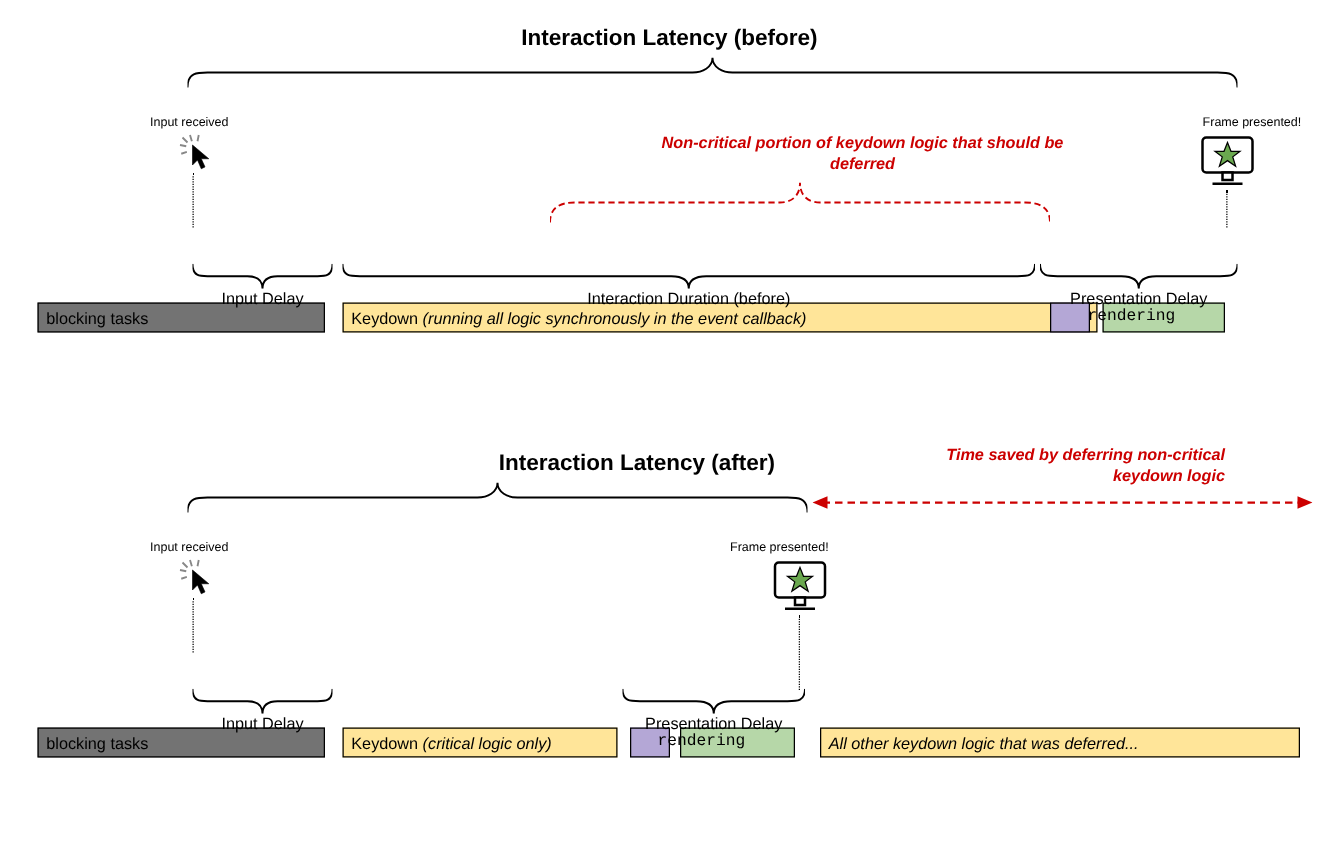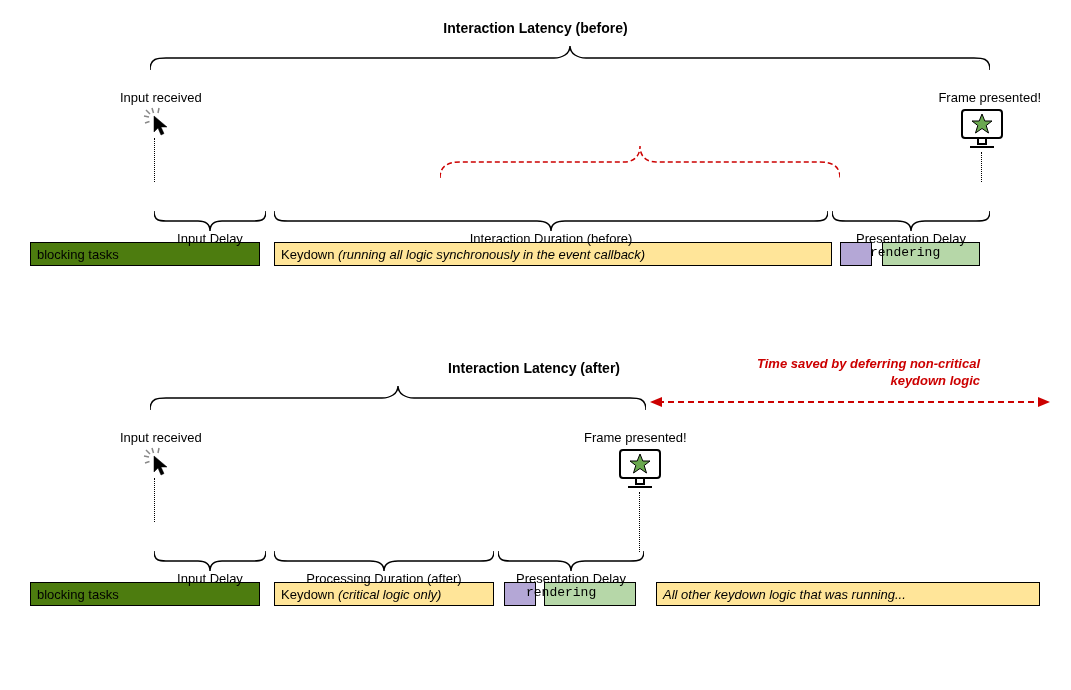--- a/index.html
+++ b/index.html
@@ -13,50 +13,50 @@
   .diagram {
     position: relative;
     width: 1031px;
     margin: 0 auto;
   }
   .section {
     position: relative;
   }
   .title {
     font-weight: bold;
-    font-size: 14px;
+    font-size: 18px;
     text-align: center;
     margin-bottom: 4px;
   }
   .top-brace {
     position: relative;
     height: 26px;
   }
   .top-brace svg { display:block; }
   .input-label {
-    font-size: 13px;
+    font-size: 10px;
   }
   .bar-row {
     position: relative;
     height: 26px;
     margin-top: 60px;
   }
   .bar {
     position: absolute;
     top: 0;
     height: 24px;
     border: 1px solid #000;
     font-size: 13px;
     display: flex;
     align-items: center;
     padding-left: 6px;
     white-space: nowrap;
     overflow: visible;
   }
-  .bar.grey { background: #4d7c0f; }
+  .bar.grey { background: #737373; }
   .bar.yellow { background: #ffe599; }
   .bar.purple { background: #b4a7d6; }
   .bar.green { background: #b6d7a8; }
   .bar .italic { font-style: italic; }
   .render-label {
     font-family: "Courier New", monospace;
     font-size: 13px;
     position: absolute;
   }
   .sub-brace-row {
@@ -126,32 +126,33 @@
     <div class="monitor-icon" style="left:938px; top:88px;">
       <svg width="48" height="44" viewBox="0 0 48 44">
         <rect x="4" y="2" width="40" height="28" rx="3" fill="#fff" stroke="#000" stroke-width="2"></rect>
         <path d="M24 6 L26.8 13 L34 13 L28.2 17.5 L30.5 25 L24 20.5 L17.5 25 L19.8 17.5 L14 13 L21.2 13 Z" fill="#6aa84f" stroke="#000" stroke-width="1"></path>
         <rect x="20" y="30" width="8" height="6" fill="#fff" stroke="#000" stroke-width="2"></rect>
         <line x1="12" y1="39" x2="36" y2="39" stroke="#000" stroke-width="2"></line>
       </svg>
     </div>
     <div class="dotted-line" style="left:961px; top:132px; height:30px;"></div>
 
+    <div class="annotation red-text" style="left:500px; top:86px; width:340px;">Non-critical portion of keydown logic that should be deferred</div>
 
     <div class="annotation" style="left:420px; top:126px;">
       <svg width="400" height="34">
         <path d="M0,32 C0,20 8,16 20,16 L184,16 C192,16 200,12 200,0 C200,12 208,16 216,16 L380,16 C392,16 400,20 400,32" fill="none" stroke="#cc0000" stroke-width="1.5" stroke-dasharray="5,3"></path>
       </svg>
     </div>
 
     <div class="bar-row" style="position:absolute; left:0; top:162px; width:1031px;">
       <div class="bar grey" style="left:10px; width:230px;">
         <span>blocking tasks</span>
       </div>
-      <div class="bar yellow" style="left:254px; width:558px;">
+      <div class="bar yellow" style="left:254px; width:604px;">
         <span><span>Keydown </span><span class="italic">(running all logic synchronously in the event callback)</span></span>
       </div>
       <div class="bar purple" style="left:820px; width:32px;"></div>
       <div class="bar green" style="left:862px; width:98px;"></div>
       <div class="render-label" style="left:850px; top:3px;">rendering</div>
     </div>
 
     <div class="sub-brace-row" style="position:absolute; left:0; top:190px; width:1031px;">
       <div class="sub-brace" style="left:134px; width:112px;">
         <svg width="112" height="20" viewBox="0 0 112 20">
@@ -222,37 +223,31 @@
       <div class="bar grey" style="left:10px; width:230px;">
         <span>blocking tasks</span>
       </div>
       <div class="bar yellow" style="left:254px; width:220px;text-align:right;">
         <span><span>Keydown </span><span class="italic">(critical logic only)</span></span>
       </div>
       <div class="bar purple" style="left:484px; width:32px;"></div>
       <div class="bar green" style="left:524px; width:92px;"></div>
       <div class="render-label" style="left:506px; top:3px;">rendering</div>
       <div class="bar yellow" style="left:636px; width:384px;">
-        <span class="italic">All other keydown logic that was running...</span>
+        <span class="italic">All other keydown logic that was deferred...</span>
       </div>
     </div>
 
     <div class="sub-brace-row" style="position:absolute; left:0; top:190px; width:1031px;">
       <div class="sub-brace" style="left:134px; width:112px;">
         <svg width="112" height="20" viewBox="0 0 112 20">
           <path d="M0,0 C0,10 6,10 12,10 L44,10 C50,10 56,12 56,20 C56,12 62,10 68,10 L100,10 C106,10 112,10 112,0" fill="none" stroke="#000" stroke-width="1.5"></path>
         </svg>
         <div class="sub-label">Input Delay</div>
       </div>
-      <div class="sub-brace" style="left:254px; width:220px;">
-        <svg width="220" height="20" viewBox="0 0 220 20">
-          <path d="M0,0 C0,10 6,10 14,10 L96,10 C103,10 110,12 110,20 C110,12 117,10 124,10 L206,10 C214,10 220,10 220,0" fill="none" stroke="#000" stroke-width="1.5"></path>
-        </svg>
-        <div class="sub-label">Processing Duration (after)</div>
-      </div>
       <div class="sub-brace" style="left:478px; width:146px;">
         <svg width="146" height="20" viewBox="0 0 146 20">
           <path d="M0,0 C0,10 6,10 14,10 L59,10 C66,10 73,12 73,20 C73,12 80,10 87,10 L132,10 C140,10 146,10 146,0" fill="none" stroke="#000" stroke-width="1.5"></path>
         </svg>
         <div class="sub-label">Presentation Delay</div>
       </div>
     </div>
 
   </div>
 

